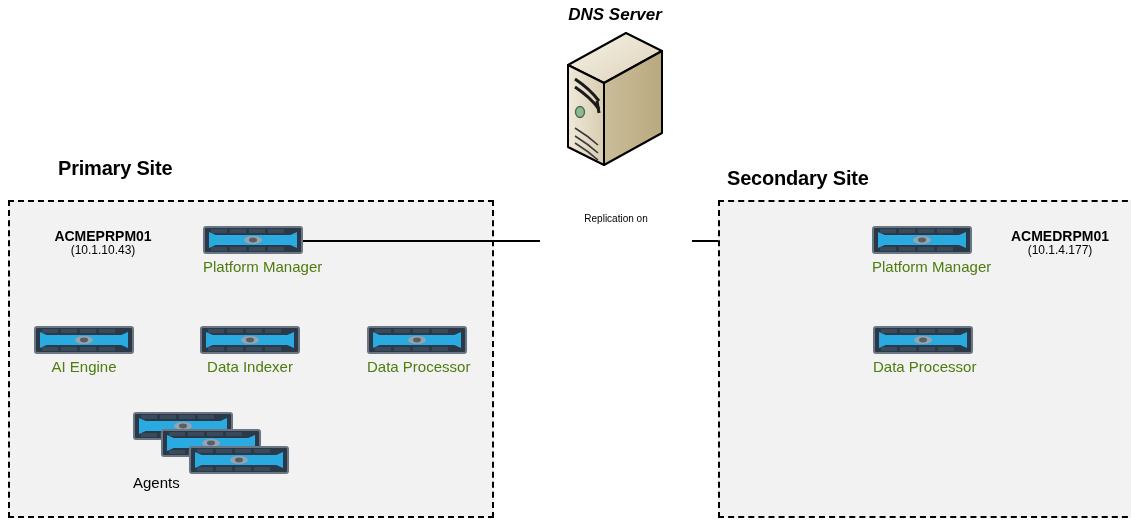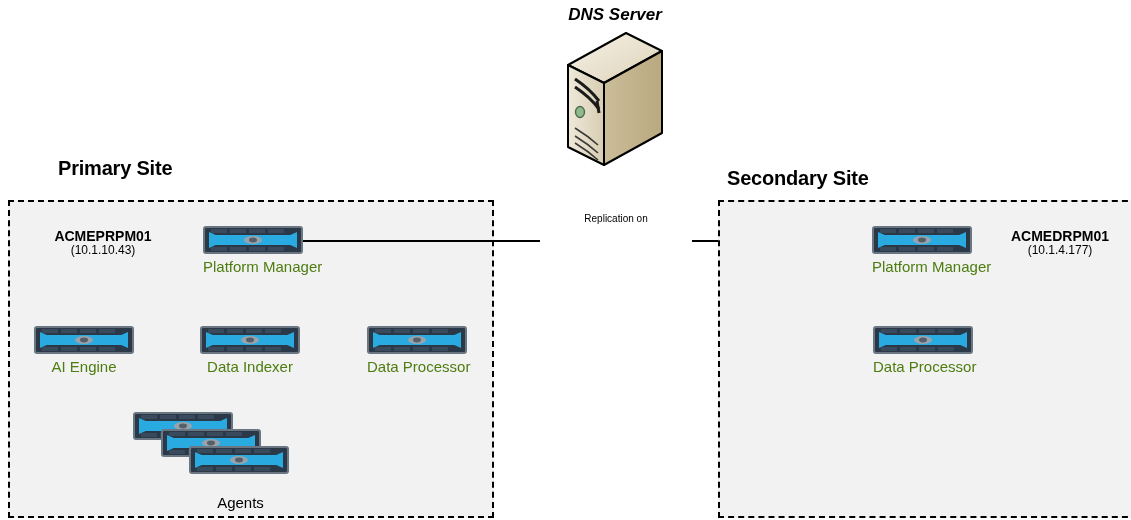--- a/index.html
+++ b/index.html
@@ -82,22 +82,22 @@
   .appliance svg { display: block; }
 
   
   #agents-node { position: absolute; left: 133px; top: 412px; width: 215px; }
   #agents-node .stack { position: relative; width: 215px; height: 62px; }
   #agents-node .stack .appliance { position: absolute; }
   #agents-node .stack .a1 { left: 0px;  top: 0px;  }
   #agents-node .stack .a2 { left: 28px; top: 17px; }
   #agents-node .stack .a3 { left: 56px; top: 34px; }
   #agents-node .agents-caption {
-    margin-top: 20px;
-    text-align: center;
+    margin-top: 0;
+    text-align: left;
     font-size: 15px;
     color: #000000;
     width: 215px;
   }
 
   
   #dns-server-node {
     position: absolute;
     left: 540px;
     top: 5px;

